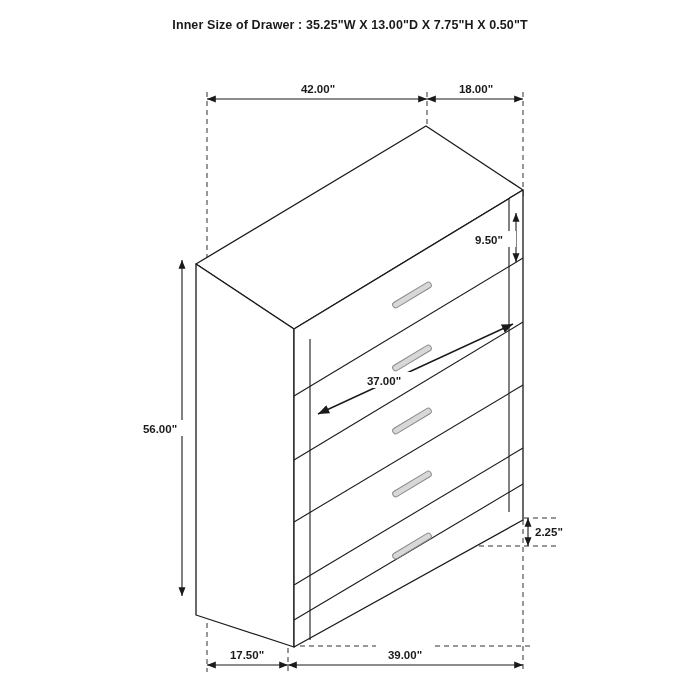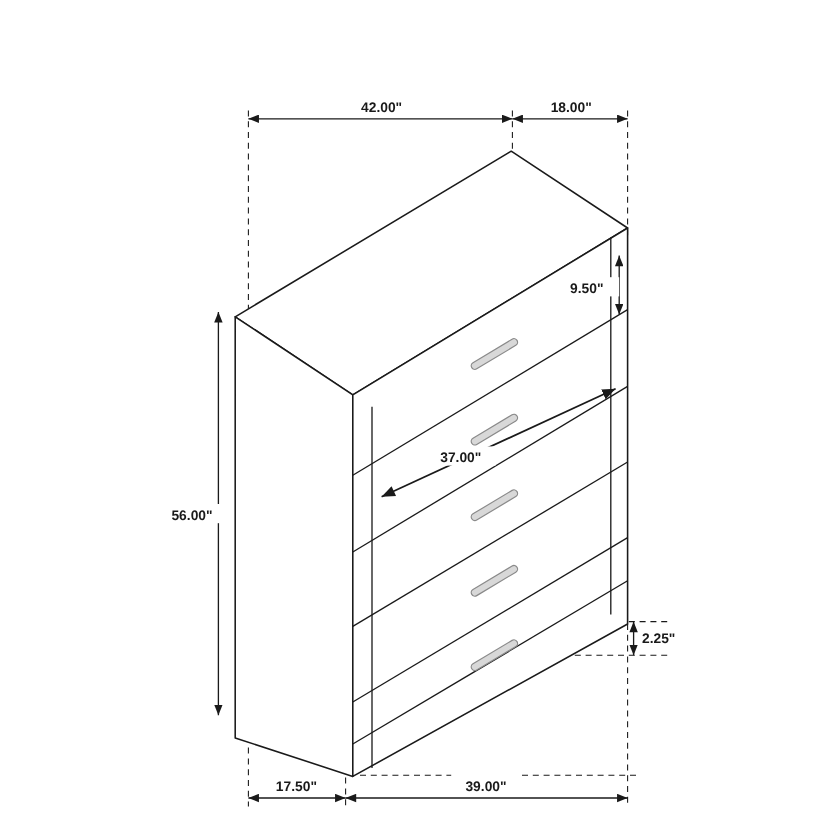--- a/index.html
+++ b/index.html
@@ -36,20 +36,21 @@
     font-size: 11.5px;
     font-weight: bold;
     fill: #1a1a1a;
   }
 </style>
 </head>
 <body>
 
 <div id="page">
 
+  <div id="title">Inner Size of Drawer : 35.25"W X 13.00"D X 7.75"H X 0.50"T</div>
 
   <svg id="diagram" width="700" height="700" viewBox="0 0 700 700">
 
     <defs>
       <marker id="arrHead" markerWidth="9" markerHeight="9" refX="8" refY="3.2" orient="auto" markerUnits="strokeWidth">
         <path d="M0,0 L8,3.2 L0,6.4 z" fill="#1a1a1a"></path>
       </marker>
       <marker id="arrTail" markerWidth="9" markerHeight="9" refX="0" refY="3.2" orient="auto" markerUnits="strokeWidth">
         <path d="M8,0 L0,3.2 L8,6.4 z" fill="#1a1a1a"></path>
       </marker>

